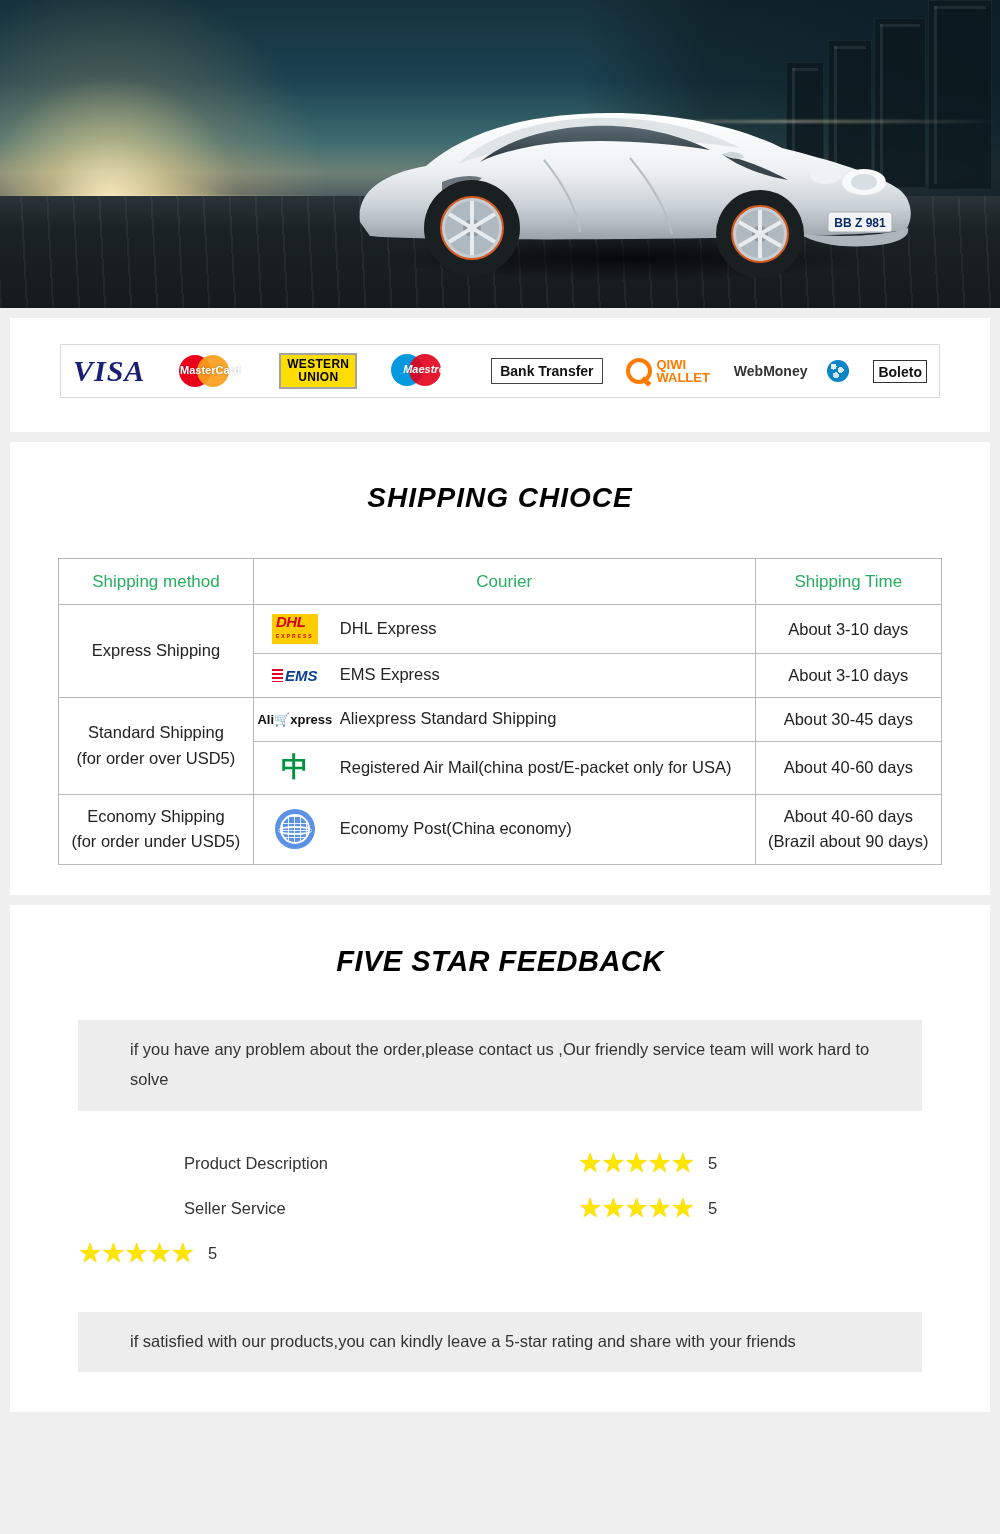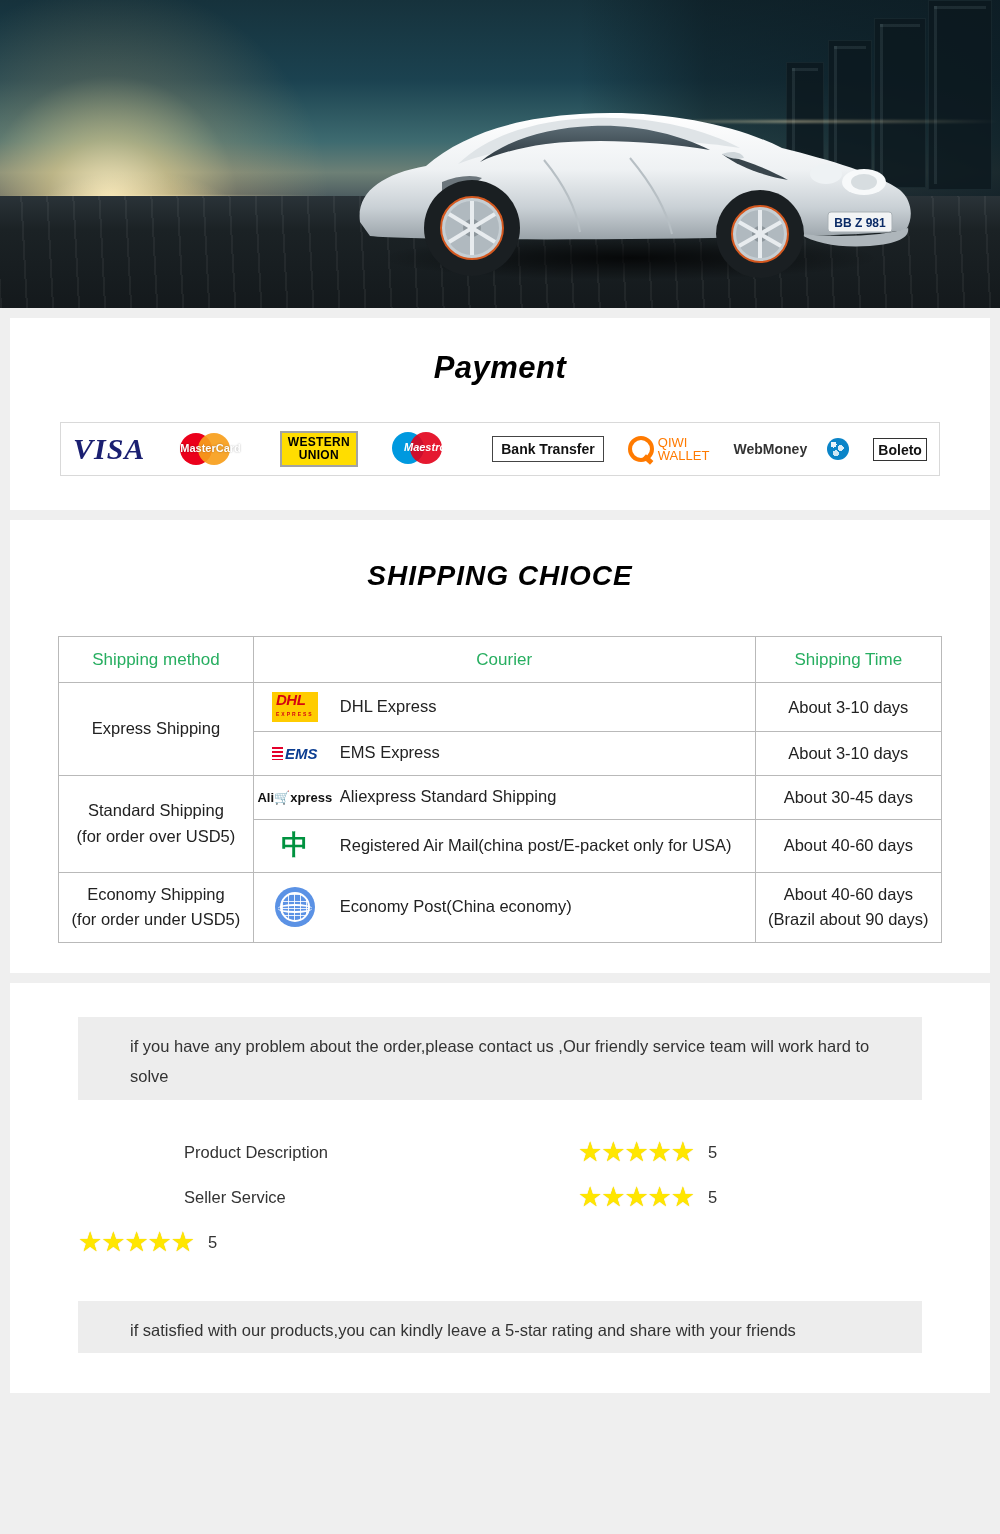--- a/index.html
+++ b/index.html
@@ -166,21 +166,21 @@
     border: 4px solid #ff7a00;
     position: relative;
   }
   .qiwi .q::after {
     content: "";
     position: absolute; right: -3px; bottom: -4px;
     width: 10px; height: 5px; background: #ff7a00;
     transform: rotate(42deg);
   }
   .qiwi .qt {
-    font-size: 13px; font-weight: normal; color: #ff7a00; line-height: 13px; text-align: left;
+    font-size: 13px; font-weight: bold; color: #ff7a00; line-height: 13px; text-align: left;
   }
   .wm { display: flex; align-items: center; gap: 20px; }
   .wm .wt { font-size: 14px; color: #333; font-weight: bold; }
   .wm .globe {
     width: 22px; height: 22px; border-radius: 50%;
     background: #0a84c8;
     background-image:
       radial-gradient(circle at 30% 30%, rgba(255,255,255,.9) 0 3px, transparent 3px),
       radial-gradient(circle at 62% 45%, rgba(255,255,255,.85) 0 3px, transparent 3px),
       radial-gradient(circle at 40% 70%, rgba(255,255,255,.8) 0 3px, transparent 3px);
@@ -276,21 +276,21 @@
     border-top: 2px solid #fff; border-bottom: 2px solid #fff;
     border-radius: 50%;
   }
 
   
   .fb-panel { padding: 34px 0 40px 0; }
   .fb-title { font-size: 29px; letter-spacing: .5px; margin: 6px 0 42px 0; }
   .fb-note {
     background: #ededed;
     margin: 0 68px;
-    padding: 14px 22px 8px 52px;
+    padding: 14px 22px 16px 52px;
     color: #333;
     font-size: 16.5px;
     line-height: 1.85;
   }
   .fb-note.bottom { margin-top: 36px; }
   .rating-list { margin: 30px 0 0 0; padding: 0 68px; }
   .rating-row {
     display: flex;
     align-items: center;
     height: 45px;
@@ -390,21 +390,20 @@
         <line x1="430" y1="172" x2="409" y2="160"></line>
       </g>
       <circle cx="430" cy="172" r="28" fill="none" stroke="#d4581f" stroke-width="2"></circle>
 
       <path d="M392 92 C402 88 412 90 414 96 C406 98 398 96 392 92 Z" fill="#cfd6da"></path>
     </svg>
     <div class="hero-caption">white sports car on road at dusk with city skyline</div>
   </div>
 
   <div class="panel pay-panel">
-    <div class="section-title pay-title">Payment</div>
 
     <div class="pay-strip">
 
       <div class="pay-logo">
         <span class="visa">VISA</span>
       </div>
 
       <div class="pay-logo">
         <span class="mc">
           <span class="circ c-red"></span>
@@ -540,20 +539,21 @@
             </div>
           </td>
           <td class="time" style="white-space:pre-line;">About 40-60 days
 (Brazil about 90 days)</td>
         </tr>
       </tbody>
     </table>
   </div>
 
   <div class="panel fb-panel">
+    <div class="section-title fb-title">FIVE STAR FEEDBACK</div>
 
     <div class="fb-note">if you have any problem about the order,please contact us ,Our friendly service team will work hard to solve</div>
 
     <div class="rating-list">
       <div class="rating-row">
         <span class="rating-label">Product Description</span>
         <span class="stars">★★★★★</span>
         <span class="rating-value">5</span>
       </div>
       <div class="rating-row">

